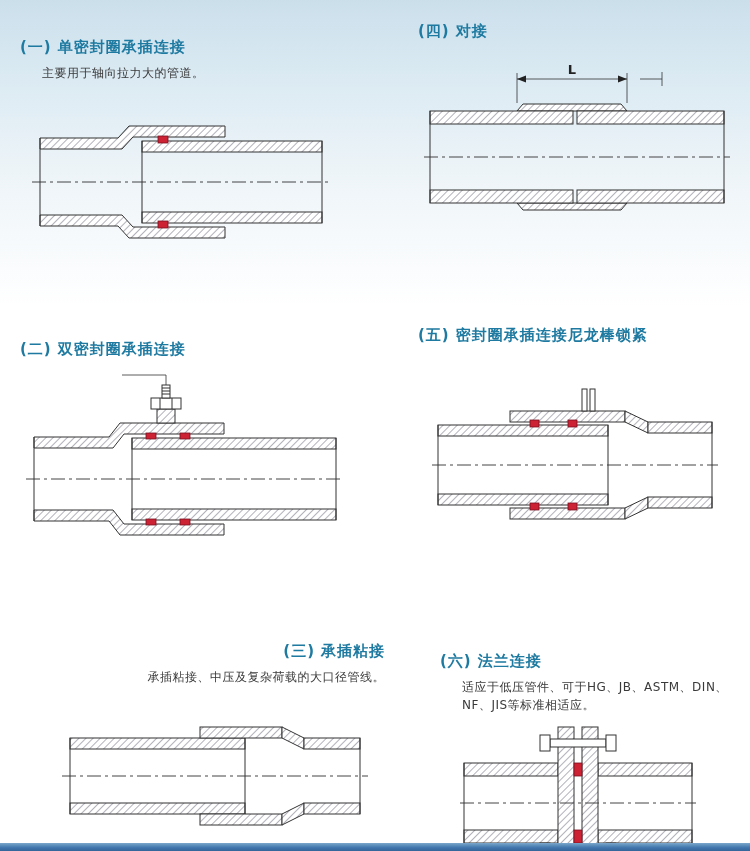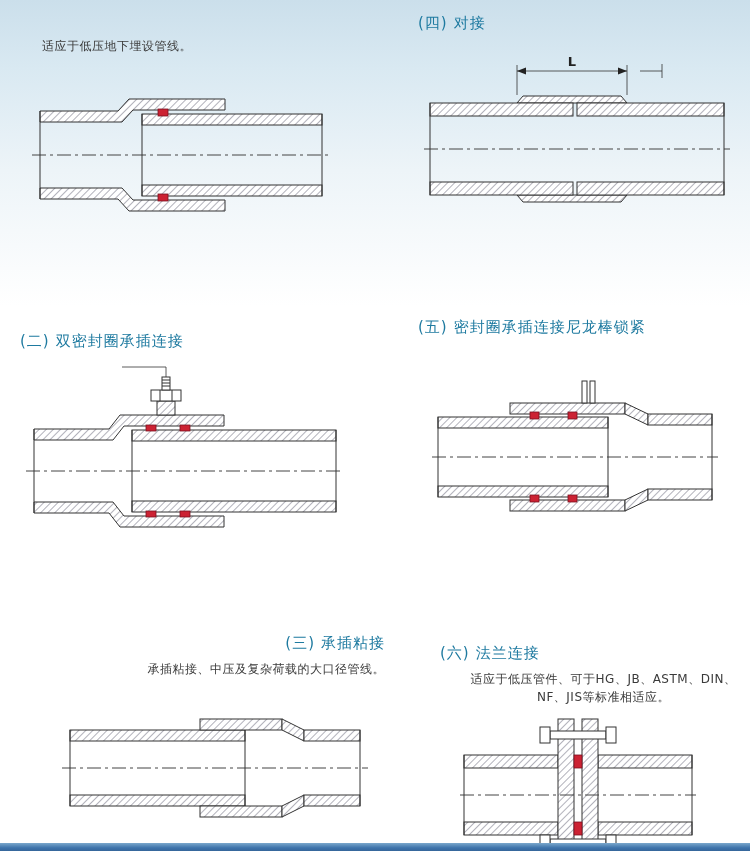--- a/index.html
+++ b/index.html
@@ -3,21 +3,21 @@
 <meta charset="utf-8">
 <style>
   * { margin:0; padding:0; box-sizing:border-box; }
   html,body { width:750px; }
   body { font-family:"DejaVu Sans","Liberation Sans",sans-serif; background:#fff; }
   .page {
     position:relative; width:750px; height:851px; overflow:hidden;
     background:linear-gradient(180deg,#cbdfeb 0%,#d9e9f2 8%,#edf4f8 20%,#ffffff 36%,#ffffff 100%);
   }
   .section { position:absolute; }
-  .sec-title { font-size:15px; font-weight:normal; color:#1e7aa0; letter-spacing:1px; white-space:nowrap; }
+  .sec-title { font-size:15px; font-weight:bold; color:#1e7aa0; letter-spacing:1px; white-space:nowrap;margin-top:8px; }
   .sec-num { margin-right:6px; }
   .sec-desc { font-size:12px; color:#3a3a3a; margin:7px 0 0 22px; letter-spacing:0.5px; line-height:1.5; }
   .diagram svg { display:block; }
   .cl { stroke:#444; stroke-width:1; stroke-dasharray:14 4 3 4; fill:none; }
   .wall { stroke:#333; stroke-width:1; }
   .edge { stroke:#333; stroke-width:1; fill:none; }
   .seal { fill:#cc2233; stroke:#7a1020; stroke-width:0.8; }
   .metal { fill:#ffffff; stroke:#333; stroke-width:1; }
   .dim { stroke:#333; stroke-width:0.8; fill:none; }
   .dim-arrow { fill:#222; stroke:none; }
@@ -27,33 +27,36 @@
   #sec4 { left:418px; top:14px;  width:330px; }
   #sec4 .diagram { margin:12px 0 0 4px; }
   #sec2 { left:20px;  top:332px; width:365px; }
   #sec2 .diagram { margin:8px 0 0 4px; }
   #sec5 { left:418px; top:318px; width:330px; }
   #sec5 .diagram { margin:36px 0 0 12px; }
   #sec3 { left:40px;  top:634px; width:345px;text-align:right; }
   #sec3 .diagram { margin:28px 0 0 20px; }
   #sec6 { left:440px; top:644px; width:305px; }
   #sec6 .diagram { margin:5px 0 0 18px; }
-  #sec6 .sec-desc { white-space:normal;text-align:center; }
+  #sec6 .sec-desc { white-space:normal; }
   .bottom-bar {
     position:absolute; left:0; bottom:0; width:750px; height:8px;
     background:linear-gradient(180deg,#7aa7cc 0%,#3f74ab 60%,#35659a 100%);
   }
 </style>
 </head>
 <body>
 
 <div class="page">
 
   <div class="section" id="sec1">
-    <div class="sec-desc">适应于低压地下埋设管线。</div>
+    <div class="sec-title">
+      <span class="sec-num">(一)</span><span>单密封圈承插连接</span>
+    </div>
+    <div class="sec-desc">主要用于轴向拉力大的管道。</div>
     <div class="diagram">
       <svg width="300" height="140" viewBox="0 0 300 140">
         <defs>
             <pattern id="h1" width="5" height="5" patternUnits="userSpaceOnUse" patternTransform="rotate(45)">
               <rect width="5" height="5" fill="#fff"></rect>
               <line x1="0" y1="0" x2="0" y2="5" stroke="#667" stroke-width="1"></line>
             </pattern>
           </defs>
         <line class="cl" x1="2" y1="70" x2="298" y2="70"></line>
         <polygon class="wall" fill="url(#h1)" points="10,26 88,26 99,14 195,14 195,25 103,25 92,37 10,37"></polygon>

